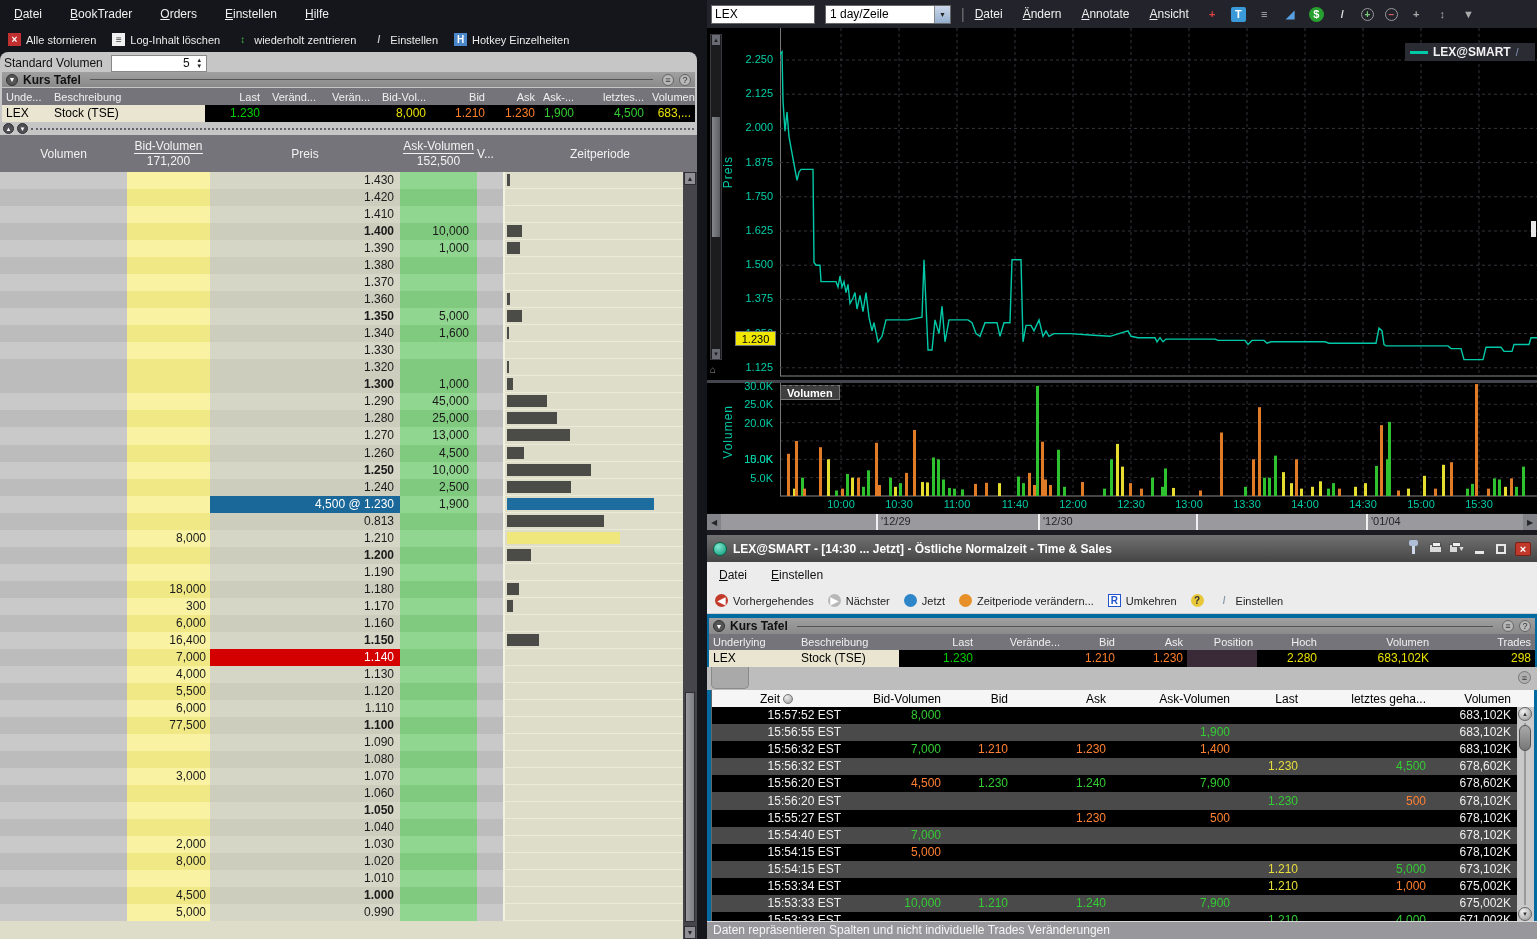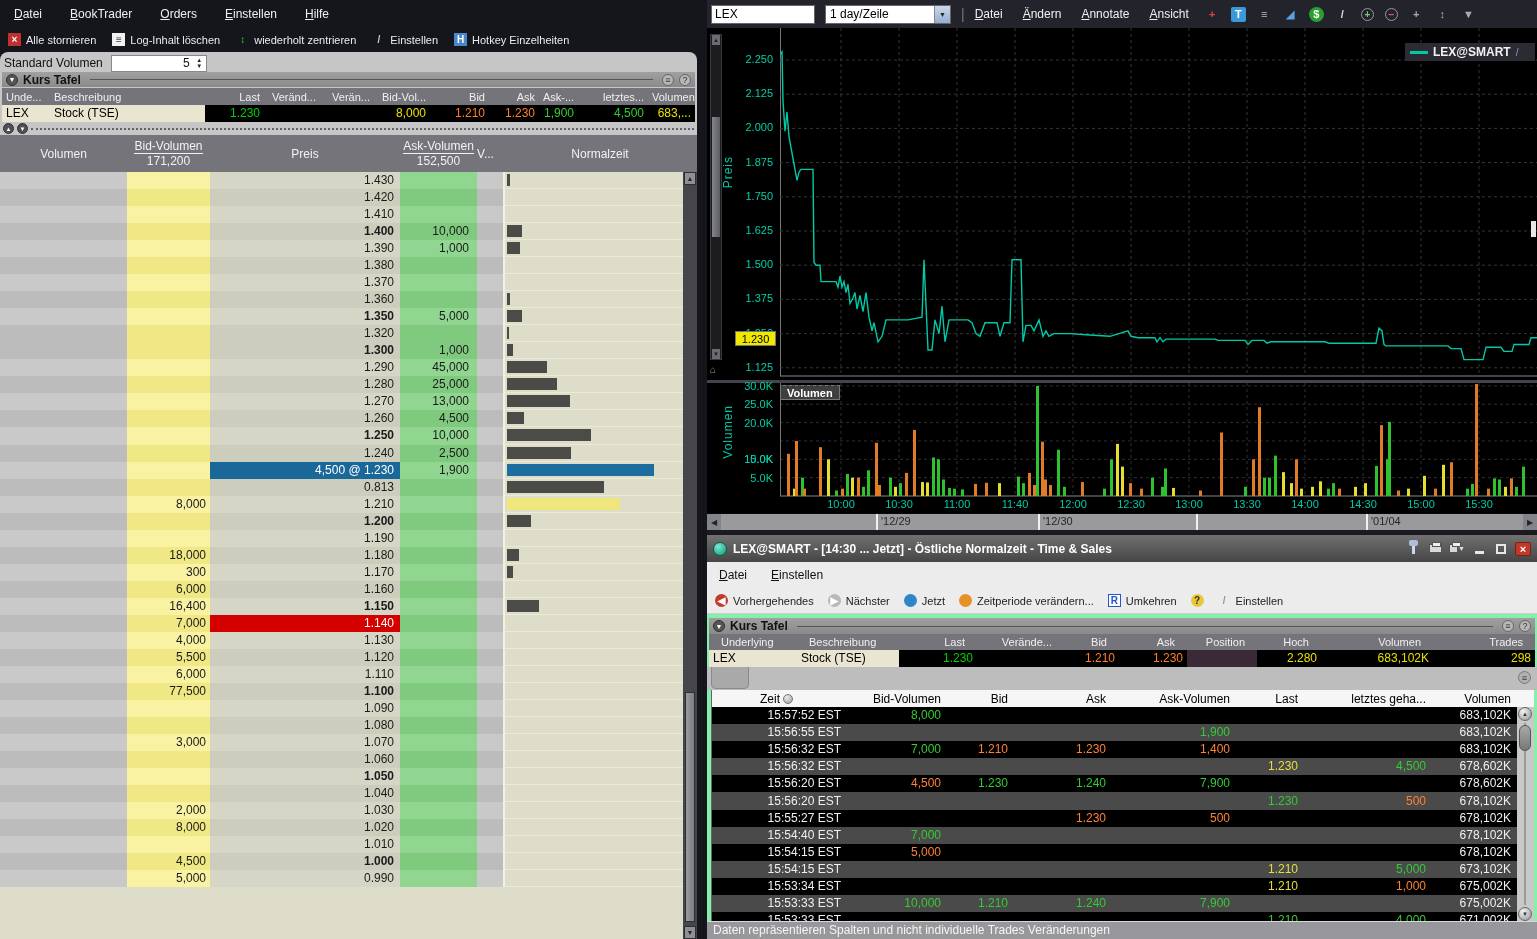--- a/index.html
+++ b/index.html
@@ -98,40 +98,40 @@
   .vtick{position:absolute;left:0;width:66px;text-align:right;color:#00cfa8;font-size:11px;}
   #ch-times{position:absolute;left:0;top:497px;width:830px;height:16px;background:#000;}
   .ttick{position:absolute;top:1px;width:40px;text-align:center;color:#00c9a7;font-size:11px;}
   #ch-hscroll{position:absolute;left:0;top:514px;width:830px;height:16px;background:#9a9a9e;}
   .h-arrow{position:absolute;top:0;width:14px;height:16px;background:#83838a;color:#26262a;font-size:8px;display:flex;align-items:center;justify-content:center;}
   .dtick{position:absolute;top:1px;color:#26262a;font-size:11px;}
   .dmark{position:absolute;top:0;width:2px;height:16px;background:#f0f0f0;}
   #ch-bottom{position:absolute;left:0;top:530px;width:830px;height:5px;background:#1a1a20;}
 
   
-  #tns{position:absolute;left:707px;top:535px;width:830px;height:404px;background:#86efac;}
+  #tns{position:absolute;left:707px;top:535px;width:830px;height:404px;background:#0369a1;}
   #tns-title{position:absolute;left:0;top:0;width:830px;height:27px;background:linear-gradient(#717171,#454545);display:flex;align-items:center;padding:0 6px;gap:6px;}
   #tns-title .txt{color:#fff;font-size:12px;font-weight:bold;flex:1;}
   .ico-globe{width:14px;height:14px;border-radius:50%;background:radial-gradient(circle at 35% 30%,#7fe8d0,#0d9678);border:1px solid #064;}
   .win-ico{width:16px;height:14px;display:flex;align-items:center;justify-content:center;color:#ddd;font-size:10px;}
   .ico-pin{width:3px;height:10px;background:#cfd8ea;position:relative;margin:0 6px;}
   .ico-pin::before{content:"";position:absolute;left:-3px;top:-4px;width:9px;height:6px;background:#aebdd8;border-radius:2px;}
   .ico-print{width:13px;height:9px;background:#d8d8d8;border:1px solid #555;position:relative;}
   .ico-print::before{content:"";position:absolute;left:2px;top:-3px;width:7px;height:3px;background:#eee;border:1px solid #555;}
   .ico-close{width:16px;height:14px;background:#c0392b;border:1px solid #7a1f15;border-radius:2px;color:#fff;font-size:11px;font-weight:bold;display:flex;align-items:center;justify-content:center;}
   .ico-max{width:10px;height:10px;border:2px solid #e8e8e8;}
   .ico-min{width:9px;height:3px;background:#e8e8e8;margin-top:7px;}
   #tns-menu{position:absolute;left:0;top:27px;width:830px;height:26px;background:#ececec;display:flex;align-items:center;gap:24px;padding-left:12px;}
   #tns-menu .menu-item{color:#111;}
   #tns-toolbar{position:absolute;left:0;top:53px;width:830px;height:26px;background:#ececec;border-bottom:1px solid #cfcfcf;display:flex;align-items:center;gap:14px;padding-left:8px;}
   #tns-toolbar .tb-item{color:#222;}
   #tns-band{position:absolute;left:2px;top:83px;width:826px;height:16px;}
   .tns-qgrid{display:grid;grid-template-columns:88px 102px 78px 87px 55px 68px 70px 64px 112px 1fr;}
   #tns-qheader{position:absolute;left:2px;top:99px;width:826px;height:16px;background:#74747a;color:#f0f0f0;font-size:11px;align-items:center;}
-  #tns-qheader>div{padding:0 12px;}
+  #tns-qheader>div{padding:0 4px;}
   #tns-qrow{position:absolute;left:2px;top:115px;width:826px;height:17px;background:#000;font-size:12px;}
   #tns-qrow>div{height:17px;line-height:17px;padding:0 4px;}
   .pos-cell{background:#3a2a38;}
   #tns-gap{position:absolute;left:0;top:132px;width:830px;height:23px;background:#bdbdbd;}
   #tns-tab{position:absolute;left:4px;top:0;width:38px;height:22px;background:#a9a9a9;border:1px solid #8a8a8a;border-top:none;border-radius:0 0 5px 5px;}
   #tns-gear{position:absolute;right:6px;top:4px;width:13px;height:13px;border-radius:50%;background:#b0b0b0;border:1px solid #777;color:#333;font-size:9px;display:flex;align-items:center;justify-content:center;}
   #tr-wrap{position:absolute;left:4px;top:155px;width:822px;height:231px;background:#000;border-left:1px solid #666;}
   .trades-grid{display:grid;grid-template-columns:135px 100px 67px 98px 124px 68px 128px 85px;}
   #tr-header{position:absolute;left:0;top:0;width:805px;height:17px;background:#f6f6f6;color:#000;font-size:12px;align-items:center;}
   #tr-header>div{text-align:right;padding-right:6px;white-space:nowrap;overflow:hidden;}
@@ -244,21 +244,21 @@
             <span>Preis</span>
           </div>
         <div class="lh lh-ask">
           <span class="u">Ask-Volumen</span>
           <span>152,500</span>
         </div>
         <div class="lh lh-v">
             <span>V...</span>
           </div>
         <div class="lh lh-hist">
-            <span>Normalzeit</span>
+            <span>Zeitperiode</span>
           </div>
       </div>
       <div id="ladder-body">
           <div class="lrow even">
             <div class="lc vol"></div>
             <div class="lc bidvol"></div>
             <div class="lc price">1.430</div>
             <div class="lc askvol"></div>
             <div class="lc vdot"></div>
             <div class="lc hist">
@@ -329,20 +329,38 @@
           </div>
           <div class="lrow even">
             <div class="lc vol"></div>
             <div class="lc bidvol"></div>
             <div class="lc price bold">1.350</div>
             <div class="lc askvol">5,000</div>
             <div class="lc vdot"></div>
             <div class="lc hist">
               <div class="hbar" style="width: 15px;"></div>
             </div>
+          </div>
+          <div class="lrow odd">
+            <div class="lc vol"></div>
+            <div class="lc bidvol"></div>
+            <div class="lc price">1.340</div>
+            <div class="lc askvol">1,600</div>
+            <div class="lc vdot"></div>
+            <div class="lc hist">
+              <div class="hbar" style="width: 2px;"></div>
+            </div>
+          </div>
+          <div class="lrow even">
+            <div class="lc vol"></div>
+            <div class="lc bidvol"></div>
+            <div class="lc price">1.330</div>
+            <div class="lc askvol"></div>
+            <div class="lc vdot"></div>
+            <div class="lc hist"></div>
           </div>
           <div class="lrow odd">
             <div class="lc vol"></div>
             <div class="lc bidvol"></div>
             <div class="lc price">1.320</div>
             <div class="lc askvol"></div>
             <div class="lc vdot"></div>
             <div class="lc hist">
               <div class="hbar" style="width: 2px;"></div>
             </div>

